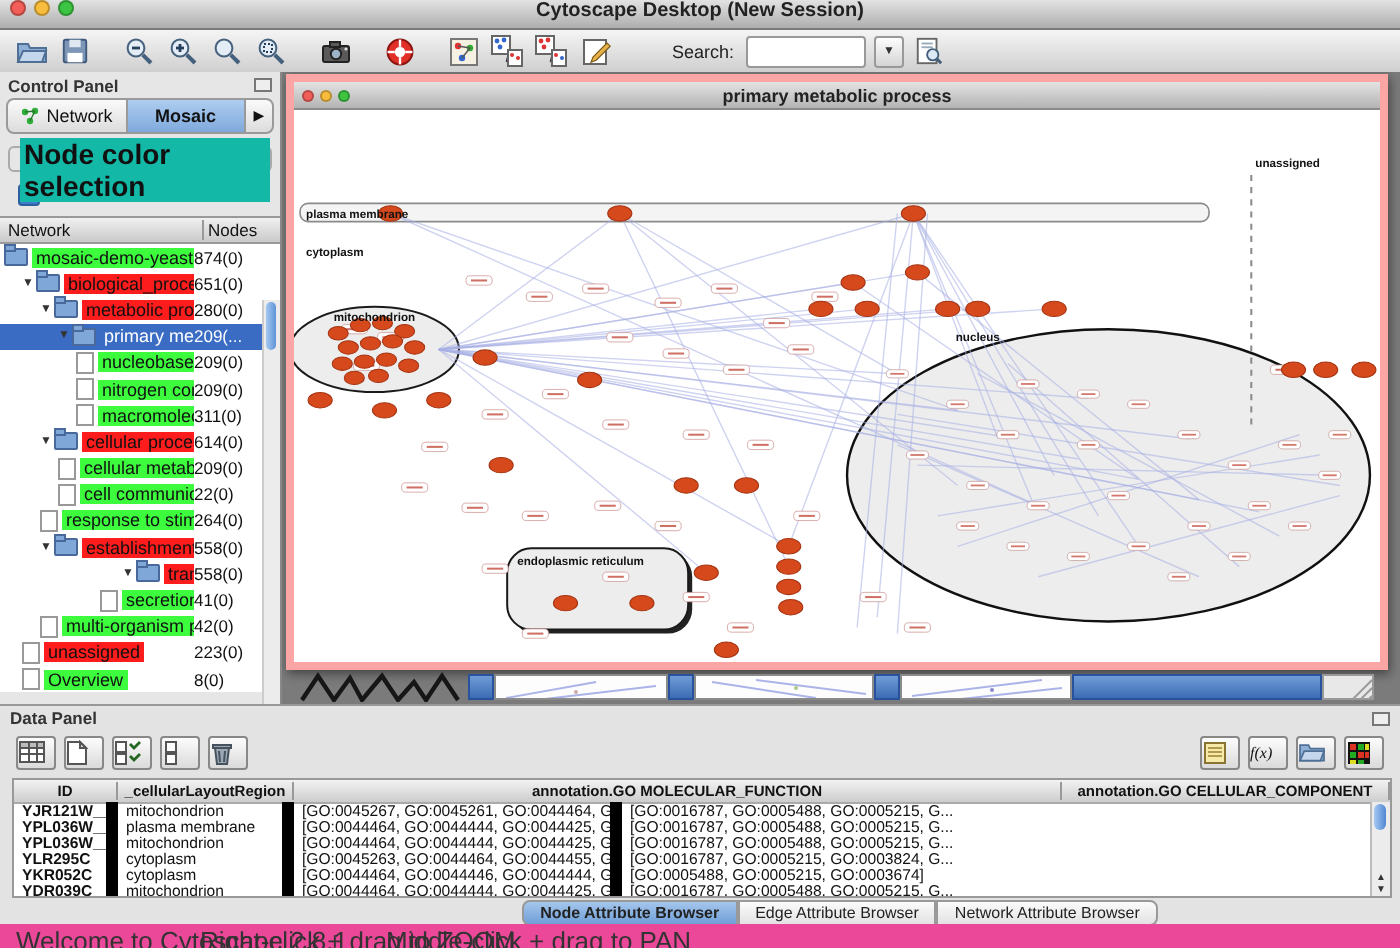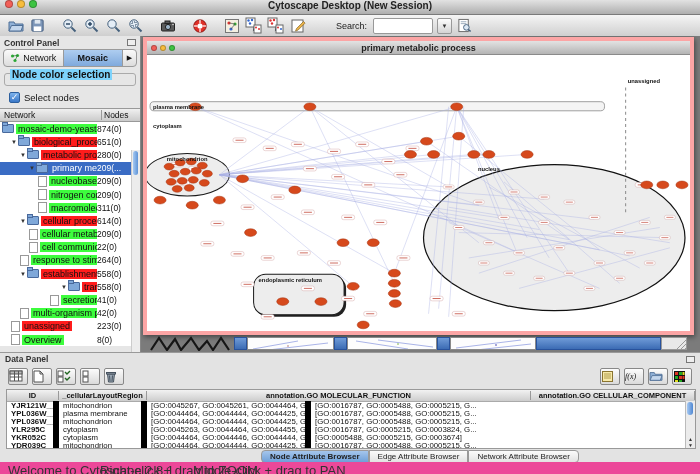--- a/index.html
+++ b/index.html
@@ -26,21 +26,21 @@
   .control-panel{position:absolute;top:36px;left:0;width:141px;height:316px;background:#e6e6e6;border-right:1px solid #888;box-sizing:border-box}
   .panel-header{height:11px;display:flex;justify-content:space-between;align-items:center;padding:1px 4px 0;
     font-size:8.5px;font-weight:bold;color:#333}
   .float-ic{width:9px;height:7px;border:1px solid #777;background:#eee;box-sizing:border-box}
   .cp-tabs{margin:1px 3px 2px;height:16px;display:flex;border:1px solid #9a9a9a;border-radius:4px;
     background:linear-gradient(#fafafa,#dcdcdc);overflow:hidden;align-items:stretch}
   .cp-tab{flex:1;display:flex;align-items:center;justify-content:center;gap:3px;font-size:9px;border-right:1px solid #9a9a9a}
   .cp-tab.sel{background:linear-gradient(#aecdf0,#7fa9dc);font-weight:bold}
   .cp-tab-more{width:13px;display:flex;align-items:center;justify-content:center;font-size:7px;color:#111}
   .groupbox{margin:6px 4px 0;border:1px solid #aaa;border-radius:3px;padding:7px 4px 4px;position:relative}
-  .groupbox .legend{position:absolute;top:-5px;left:5px;background:#7dd3fc;padding:0 2px;font-size:10px;font-weight:bold}
+  .groupbox .legend{position:absolute;top:-5px;left:5px;background:#14b8a6;padding:0 2px;font-size:14px;font-weight:bold}
   .combobox{height:15px;border:1px solid #999;border-radius:3px;background:linear-gradient(#fff,#e9e9e9);
     display:flex;align-items:center;overflow:hidden}
   .combobox .val{flex:1;padding-left:5px;font-size:9px;white-space:nowrap}
   .combobox .stepper{width:13px;align-self:stretch;background:linear-gradient(#93bcec,#5b8fd0);
     border-left:1px solid #8aa;display:flex;flex-direction:column;align-items:center;justify-content:center;
     color:#fff;font-size:5px;line-height:4px}
   .checkline{display:flex;align-items:center;gap:4px;margin:5px 0 4px 9px;height:13px}
   .checkbox{width:11px;height:11px;border-radius:2px;border:1px solid #2c5f9e;box-sizing:border-box;
     background:linear-gradient(#7db2ec,#3a78c8);color:#fff;font-size:9px;line-height:9px;text-align:center}
   .checklabel{font-size:9.5px}

